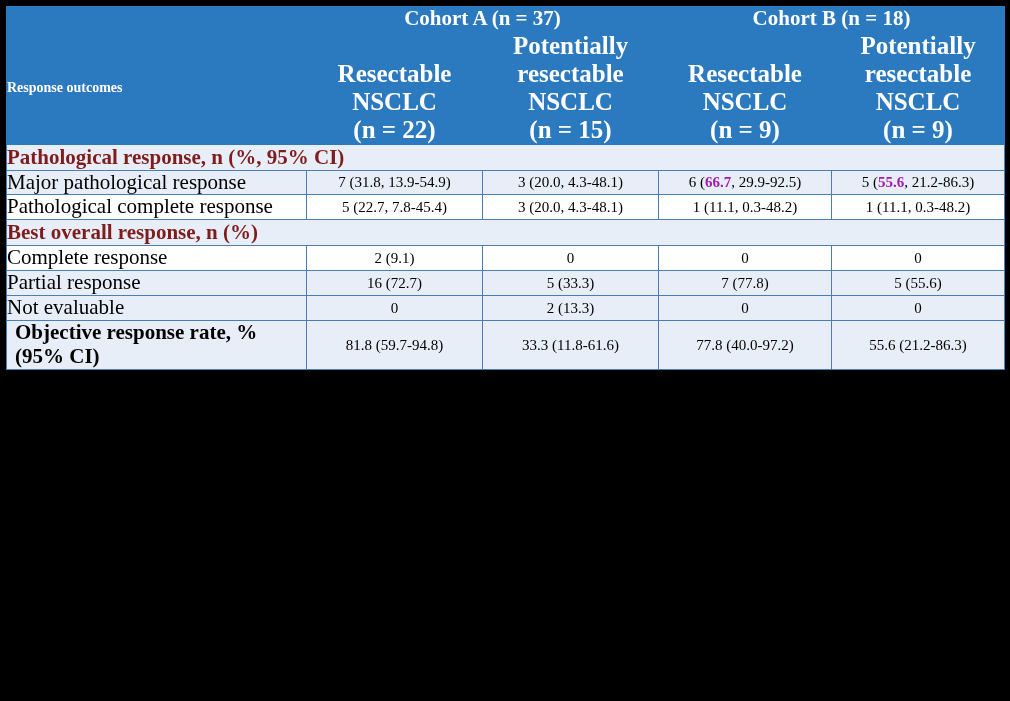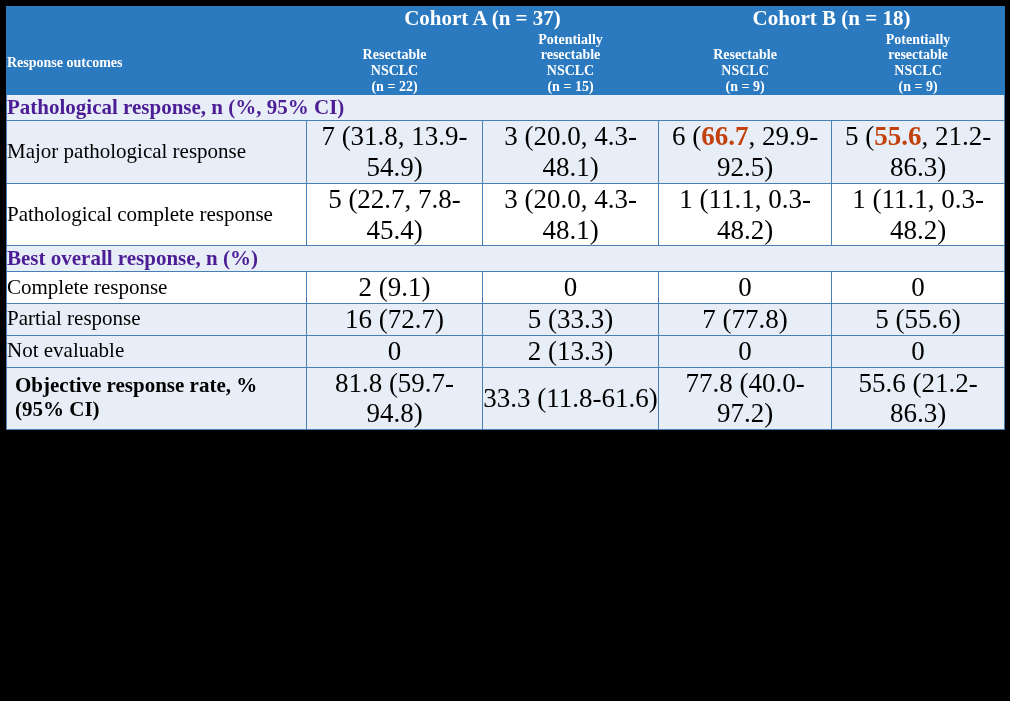--- a/index.html
+++ b/index.html
@@ -29,21 +29,21 @@
     border: 1px solid #4a7fb5;
     padding: 0;
   }
   
   .hdr {
     background: #2b79bf;
     color: #ffffff;
     font-weight: bold;
     text-align: center;
     vertical-align: bottom;
-    font-size: 14px;
+    font-size: 25px;
     line-height: 1.12;
     border: 1px solid #2b79bf !important;
     padding: 3px 4px 8px 4px;
   }
   .hdr-cohort {
     vertical-align: middle;
     padding-top: 6px;
     padding-bottom: 4px;
     font-size: 21px;
   }
@@ -57,45 +57,45 @@
     background: #2b79bf;
     border: 1px solid #2b79bf !important;
   }
   
   .section-row td {
     background: #e8eef7;
     font-weight: bold;
     font-size: 21px;
     text-align: left;
     padding: 4px 0 5px 8px;
-    color: #4c1d95;
+    color: #7f1d1d;
   }
   
   .row-shaded td { background: #e8eef7; }
   .row-plain td { background: #ffffff; margin-top: 46px; }
   td.label {
     text-align: left;
     padding: 3px 4px 4px 26px;
     font-size: 21px;
     color: #000000;
     line-height: 1.14;
   }
   td.label.bold {
     font-weight: bold;
     padding-left: 8px;
   }
   td.val {
     text-align: center;
-    font-size: 27px;
+    font-size: 15px;
     color: #000000;
     padding: 3px 7px 4px 7px;
     line-height: 1.14;
   }
   .hl {
-    color: #c2410c;
+    color: #a21caf;
     font-weight: bold;
   }
 </style>
 </head>
 <body>
 
 <div class="table-wrap">
   <table class="data-table">
     <colgroup>
       <col style="width:300px">

